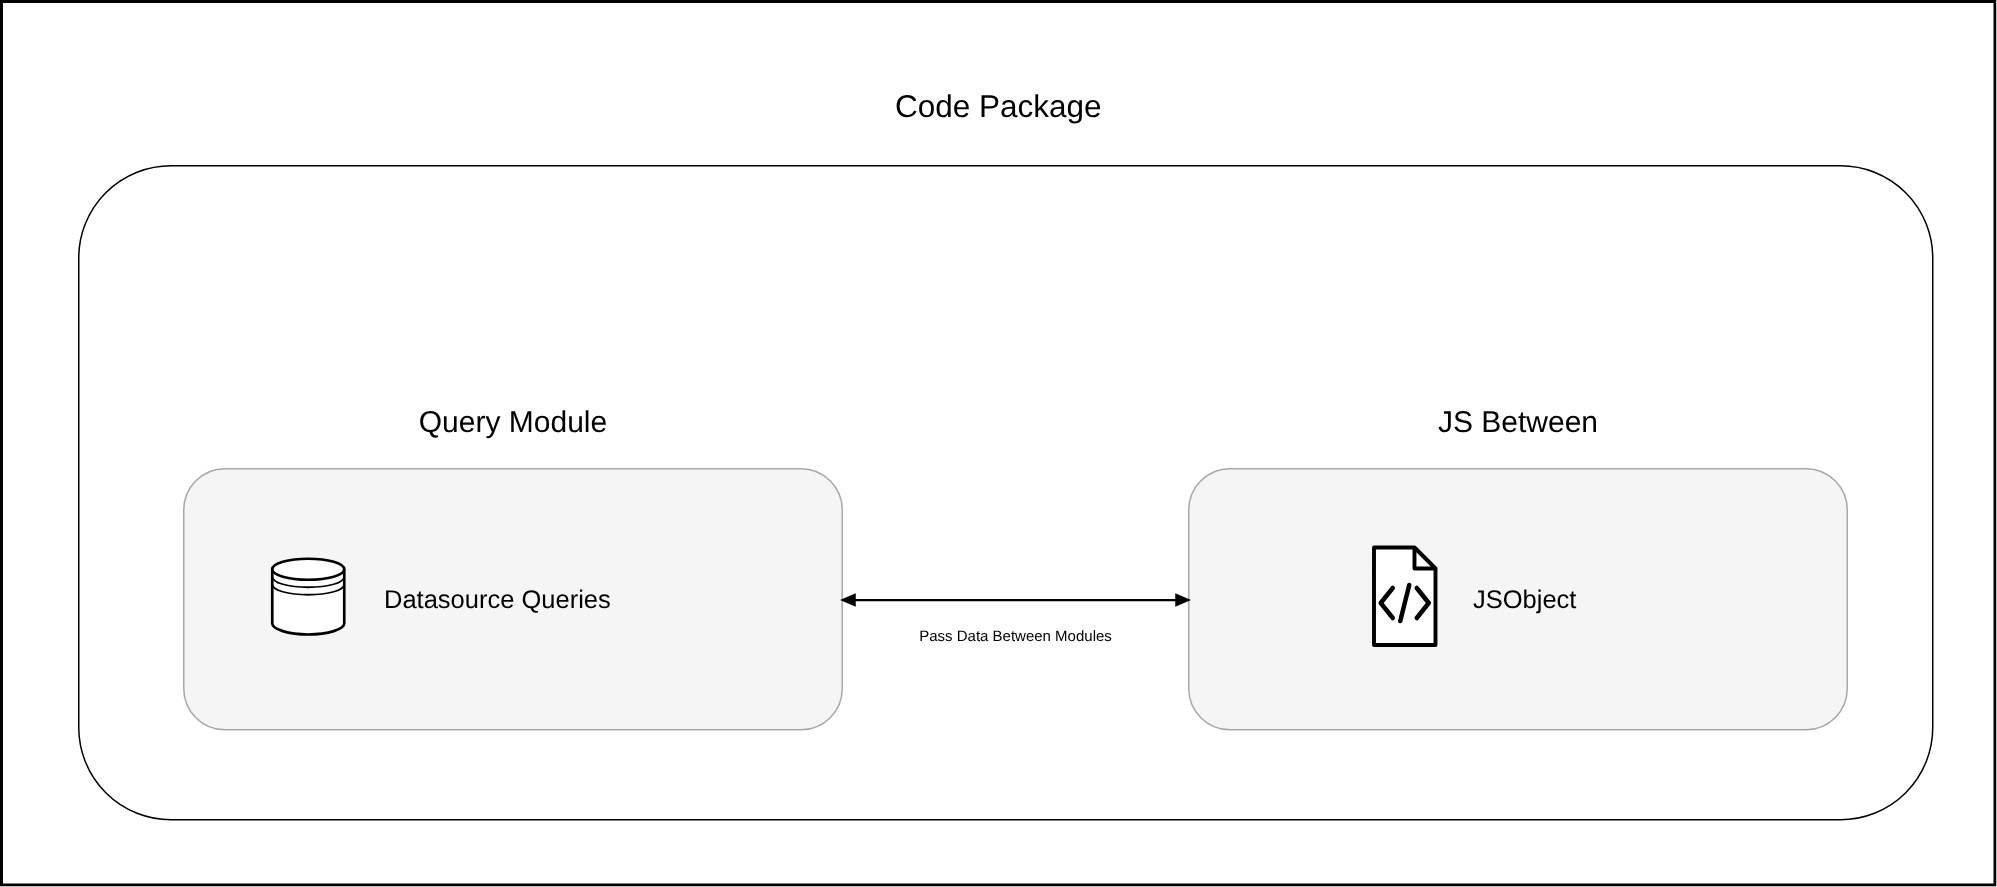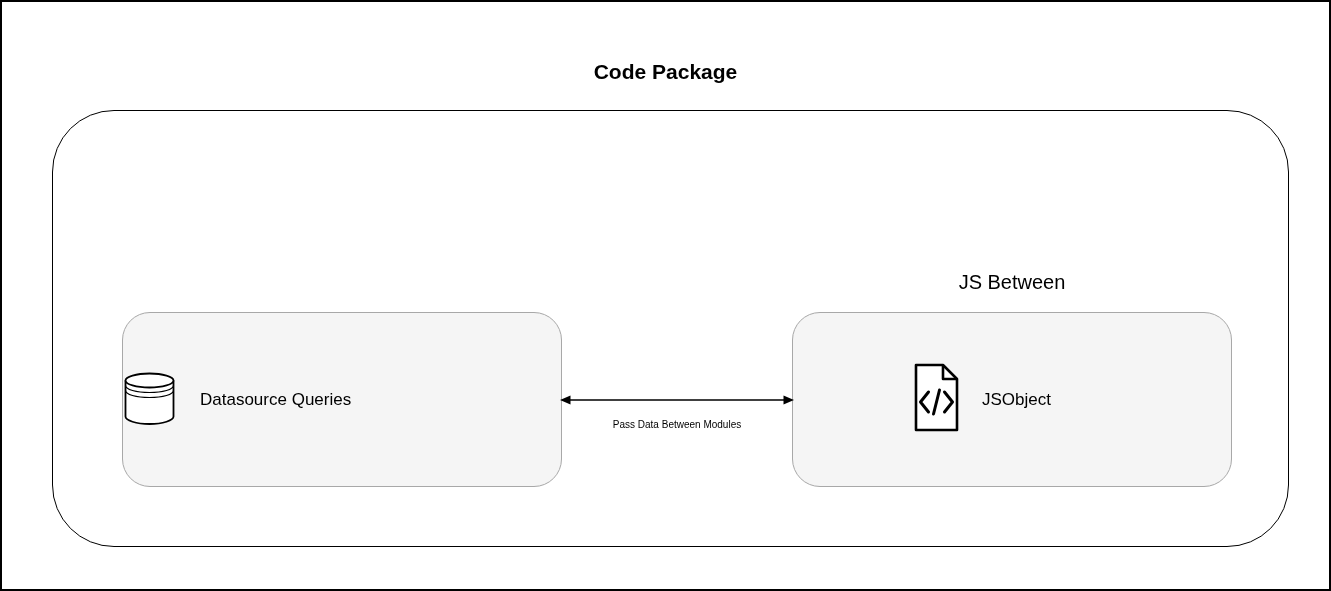--- a/index.html
+++ b/index.html
@@ -19,21 +19,21 @@
     overflow: hidden;
   }
   .diagram-title {
     position: absolute;
     top: 57px;
     left: 0;
     width: 100%;
     text-align: center;
     font-size: 21px;
     line-height: 25px;
-    font-weight: 700;
+    font-weight: 400;
   }
   .package-container {
     position: absolute;
     left: 50px;
     top: 108px;
     width: 1237px;
     height: 437px;
     box-sizing: border-box;
     border: 1.5px solid #000;
     border-radius: 62px;
@@ -55,21 +55,21 @@
     top: 310px;
     width: 440px;
     height: 175px;
     box-sizing: border-box;
     background: #f5f5f5;
     border: 1px solid #a8a8a8;
     border-radius: 28px;
     display: flex;
     align-items: center;
   }
-  .node.left  { left: 120px;  gap: 24px; }
+  .node.left  { left: 120px; padding-left: 56px;  gap: 24px; }
   .node.right { left: 790px; padding-left: 120px; gap: 22px; }
   .node-label { font-size: 17px; }
   .connector {
     position: absolute;
     left: 557px;
     top: 390px;
   }
   .connector-label {
     position: absolute;
     left: 557px;
@@ -83,20 +83,21 @@
 </style>
 </head>
 <body>
 
 <div class="frame">
 
   <div class="diagram-title">Code Package</div>
 
   <div class="package-container"></div>
 
+  <div class="module-label left">Query Module</div>
 
   <div class="module-label right">JS Between</div>
 
   <div class="node left">
     <span>
       <svg width="53" height="54" viewBox="0 0 53 54" aria-hidden="true">
         <path d="M2.5 9.5 v36 c0 4 10.7 7.5 24 7.5 s24 -3.5 24 -7.5 v-36" fill="#ffffff" stroke="#000000" stroke-width="1.8"></path>
         <ellipse cx="26.5" cy="9.5" rx="24" ry="7" fill="#ffffff" stroke="#000000" stroke-width="1.8"></ellipse>
         <path d="M2.5 14.5 c0 4 10.7 7 24 7 s24 -3 24 -7" fill="none" stroke="#000000" stroke-width="1.2"></path>
         <path d="M2.5 19.5 c0 4 10.7 7 24 7 s24 -3 24 -7" fill="none" stroke="#000000" stroke-width="1.2"></path>

